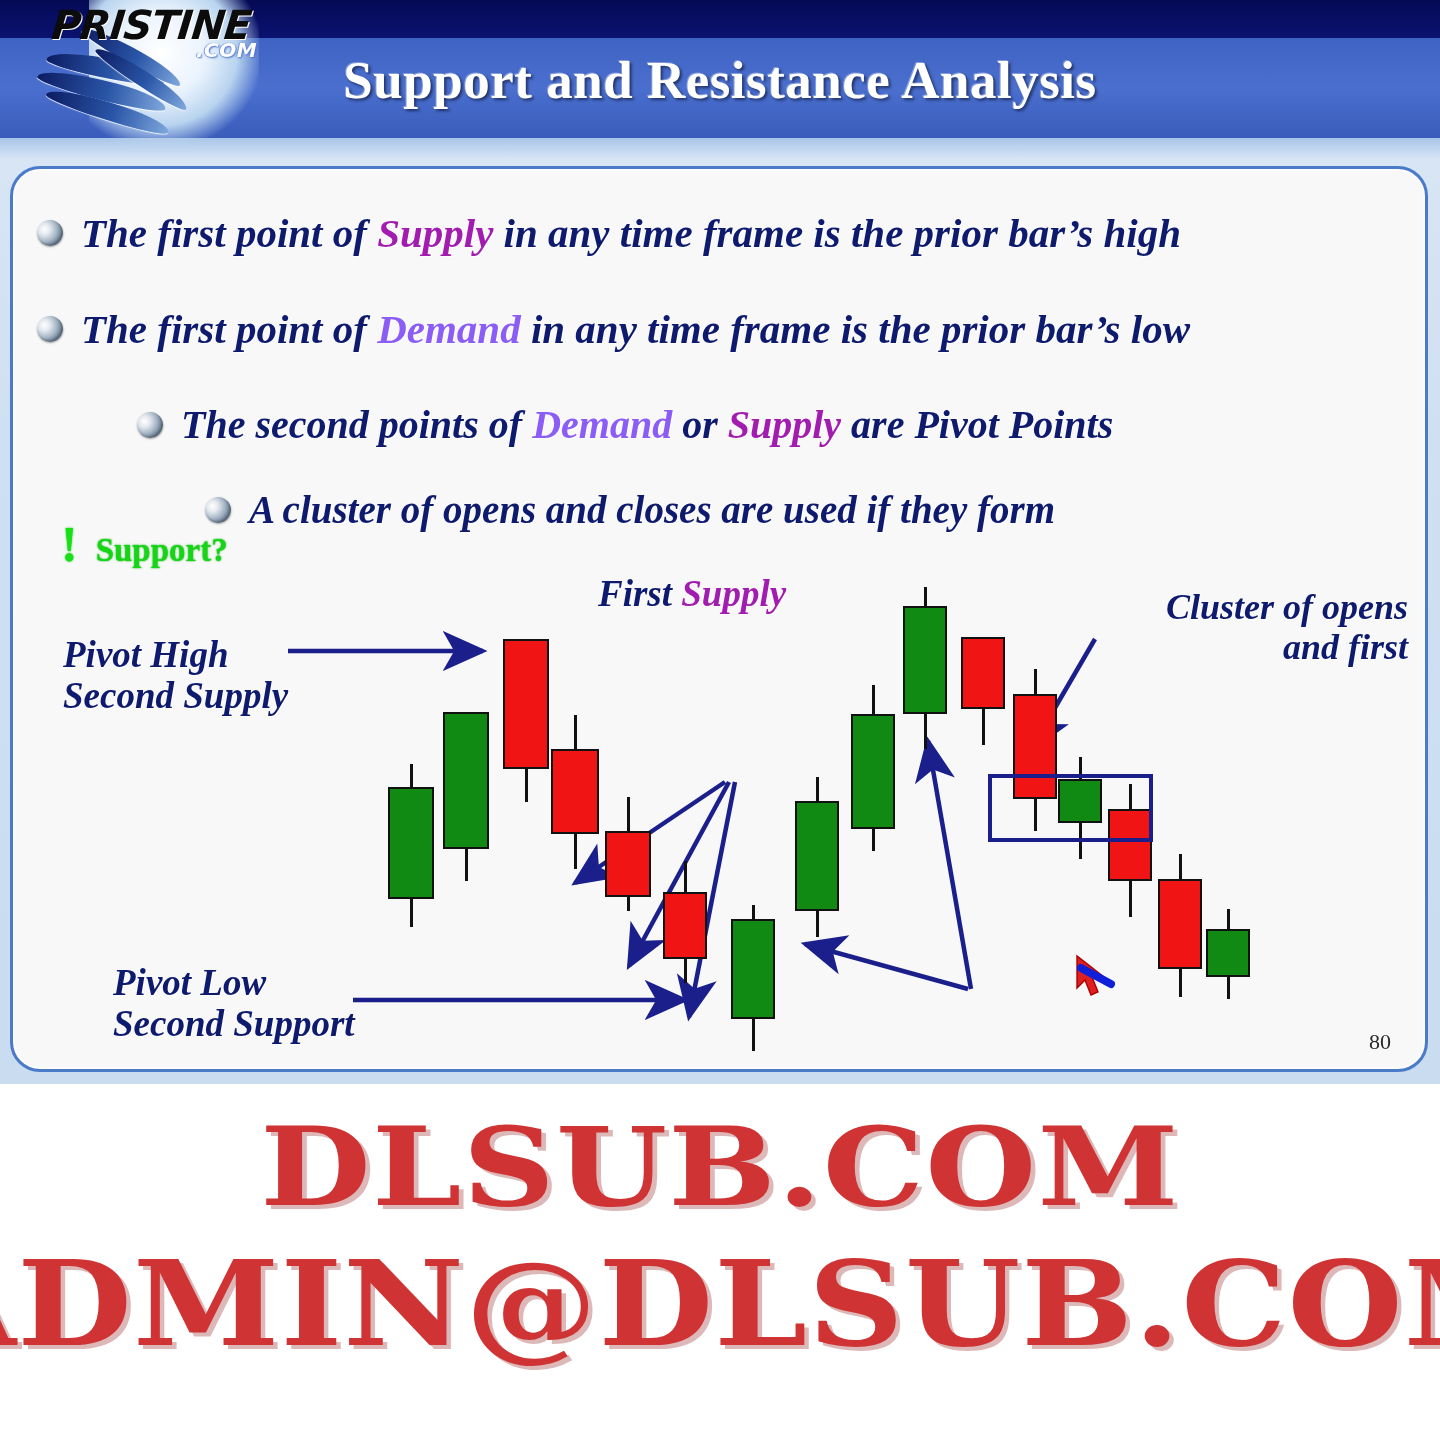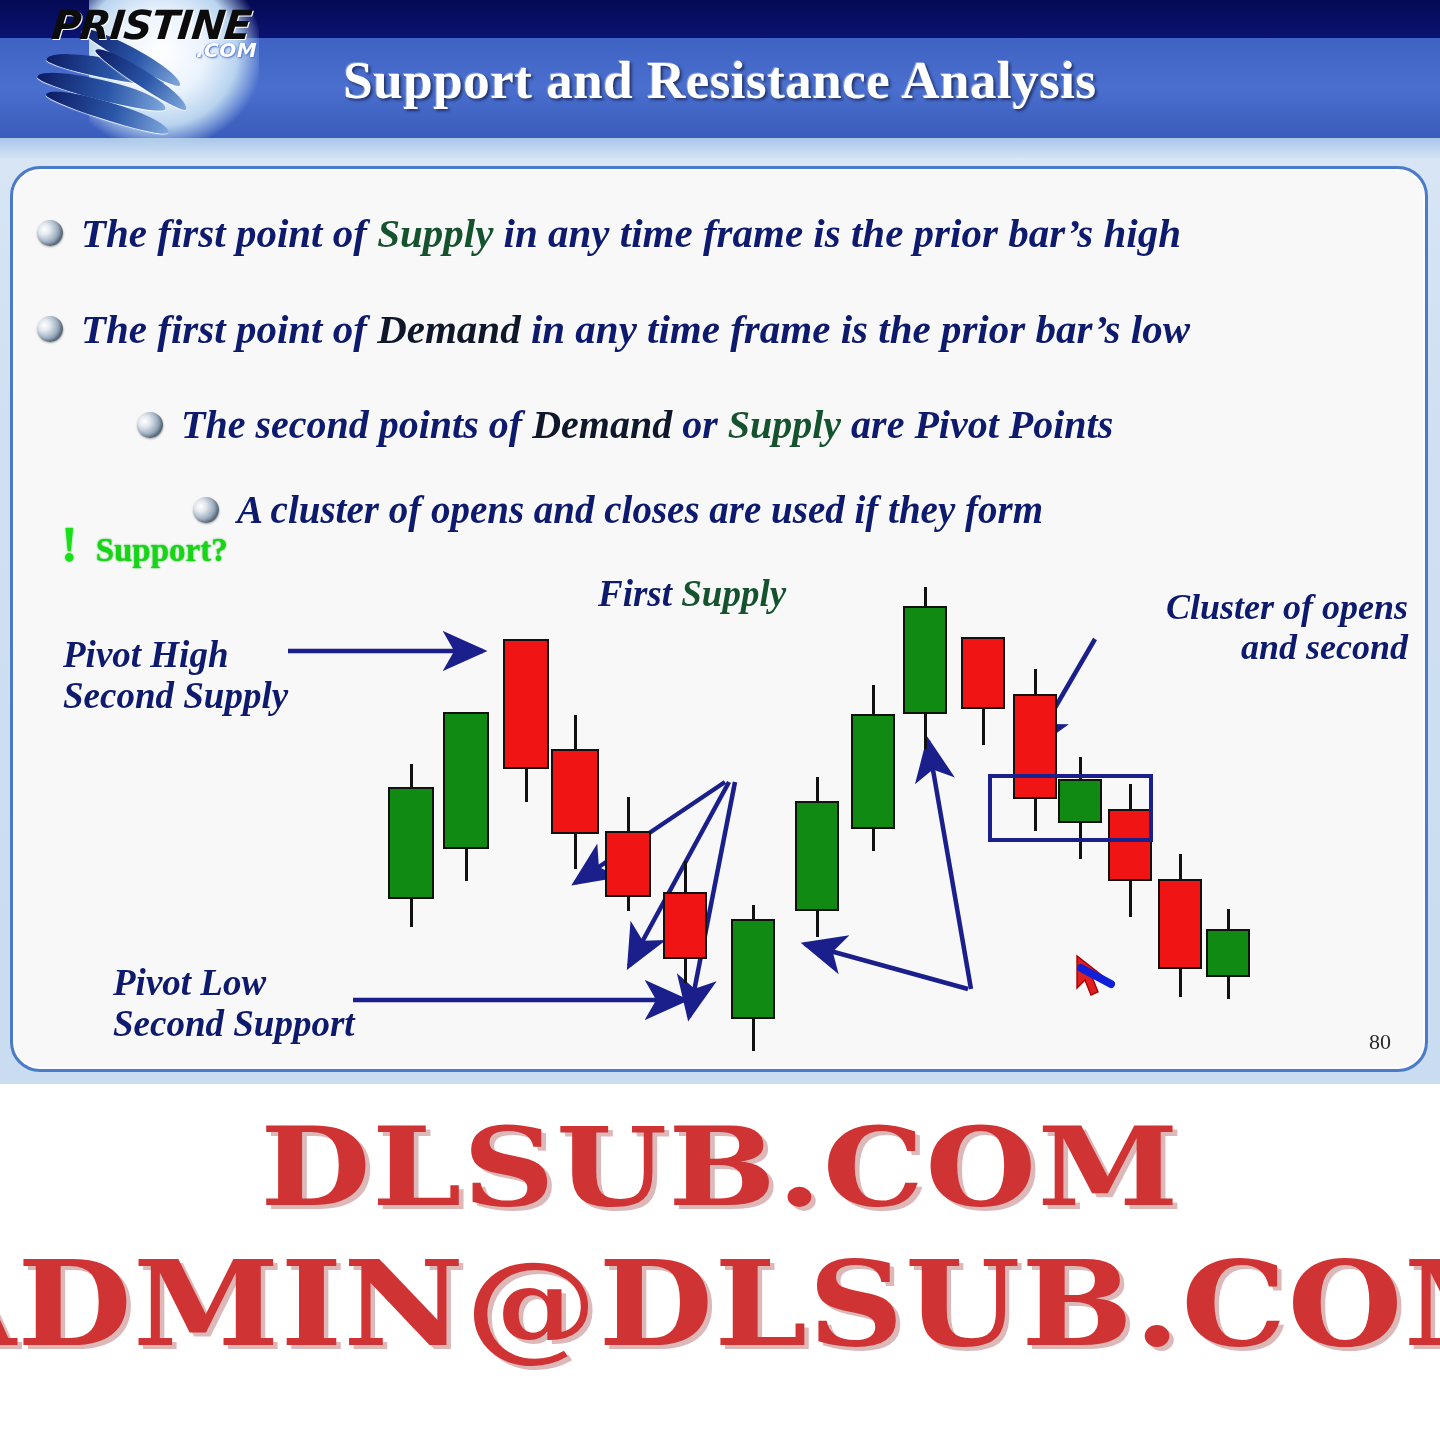--- a/index.html
+++ b/index.html
@@ -90,30 +90,30 @@
     transform:rotate(-18deg);
   }
   .btxt {
     margin-left:18px;
     font-family:"Liberation Serif", serif;
     font-weight:bold; font-style:italic;
     color:#0d1a6e;
     white-space:nowrap;
     text-shadow:1px 1px 1px rgba(255,255,255,.9);
   }
-  .sup { color:#14532d; }
-  .dem { color:#0f172a; }
+  .sup { color:#a21caf; }
+  .dem { color:#8b5cf6; }
 
   #b1 { left:24px;  top:40px;  }
   #b1 .btxt { font-size:41px; }
   #b2 { left:24px;  top:136px; }
   #b2 .btxt { font-size:41px; }
   #b3 { left:124px; top:232px; }
   #b3 .btxt { font-size:40px; }
-  #b4 { left:180px; top:318px;align-items:center; }
+  #b4 { left:192px; top:318px;align-items:center; }
   #b4 .btxt { font-size:39px; }
 
   
   #always {
     position:absolute; left:48px; top:355px;
     display:flex; align-items:baseline; gap:18px;
   }
   #always .excl {
     font-family:"Liberation Serif", serif;
     font-size:50px; font-weight:bold;
@@ -344,21 +344,21 @@
       <div class="ann" id="ann-pivot-low">
         <div>Pivot Low</div>
         <div>Second Support</div>
       </div>
 
       <div class="ann" id="ann-first-supply"><span>First </span><span class="sup">Supply</span></div>
 
 
       <div class="ann" id="ann-cluster">
         <div>Cluster of opens</div>
-        <div>and second</div>
+        <div>and first</div>
       </div>
 
     </div>
 
     <div id="slide-number">80</div>
   </div>
 </div>
 
 <div id="footer">
   <div class="wm" id="wm1">DLSUB.COM</div>

